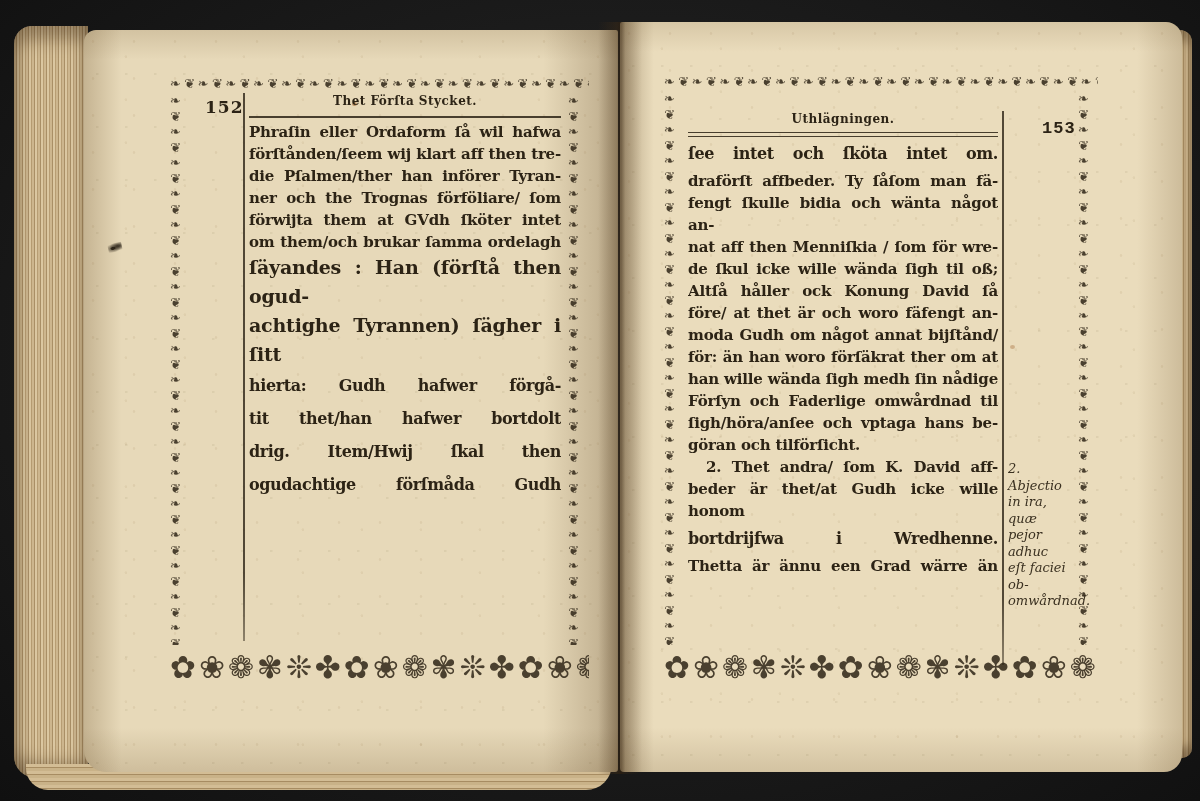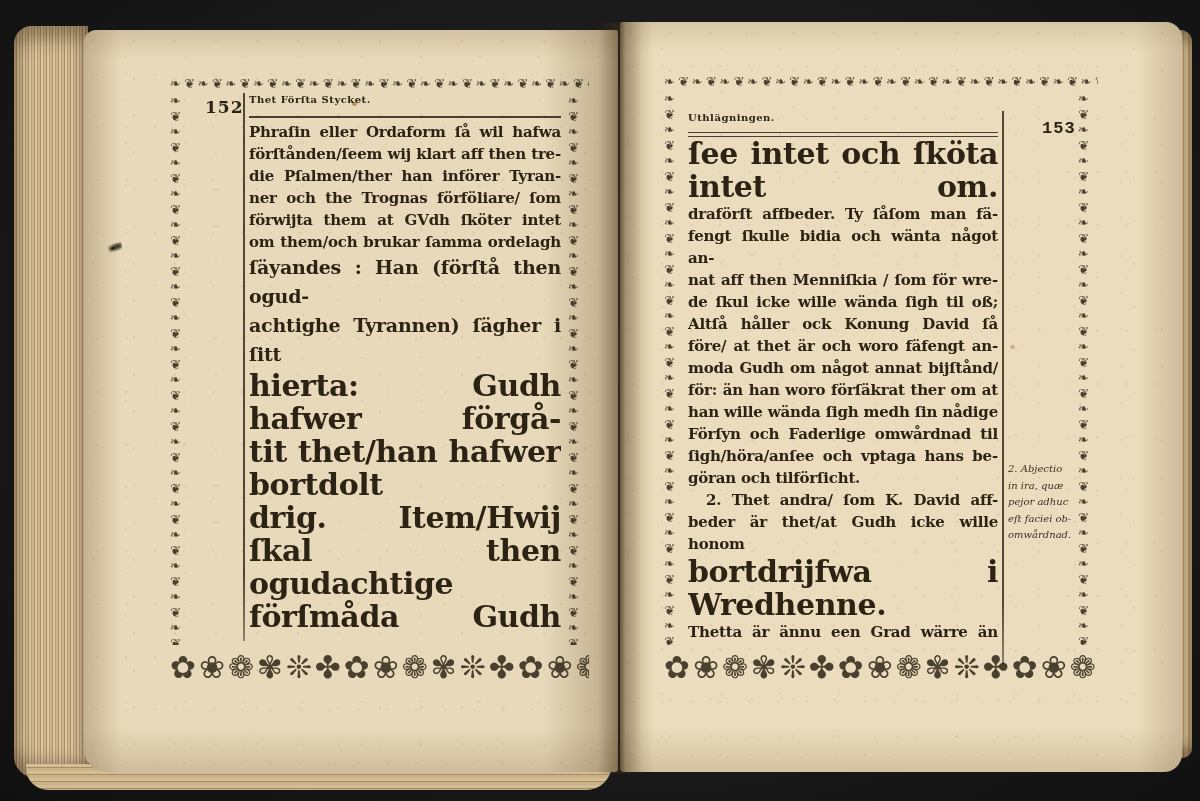--- a/index.html
+++ b/index.html
@@ -72,33 +72,33 @@
   .orn-bottom{left:0;bottom:0;right:0;height:47px;font-size:31px;line-height:44px;letter-spacing:3px;white-space:nowrap;}
   .orn-side{top:17px;bottom:47px;width:19px;font-size:13px;line-height:15.5px;letter-spacing:6px;word-break:break-all;}
   .orn-left{left:0;}
   .orn-right{right:0;width:21px;}
 
   .inner{position:absolute;color:var(--ink);}
   .frame-left .inner{left:19px;top:17px;right:21px;bottom:47px;}
   .frame-right .inner{left:20px;top:17px;right:20px;bottom:47px;margin-top:20px;}
 
   .pagenum{position:absolute;font-size:17px;font-weight:bold;letter-spacing:1px;}
-  .running-header{position:absolute;font-size:10px;font-weight:bold;letter-spacing:.5px;white-space:nowrap;}
+  .running-header{position:absolute;font-size:12px;font-weight:bold;text-align:center;letter-spacing:.5px;white-space:nowrap;}
   .header-rule{position:absolute;height:0;border-top:2px solid var(--ink);opacity:.85;}
   .header-rule.double{height:3px;border-top:1.5px solid var(--ink);border-bottom:1.2px solid var(--ink);}
   .v-rule{position:absolute;width:2px;background:linear-gradient(180deg,var(--ink) 0 88%, rgba(44,35,21,.6));opacity:.8;}
 
   .text-col{position:absolute;overflow:hidden;}
   .line{font-weight:bold;color:var(--ink);letter-spacing:-0.2px;}
   .line.s{font-size:15px;line-height:22px;text-align:justify;text-align-last:justify;}
   .line.m{font-size:19px;line-height:29px;text-align:justify;text-align-last:justify;}
-  .line.L{font-size:30px;line-height:33px;text-align:justify;text-align-last:justify;letter-spacing:-0.4px;}
+  .line.L{font-size:16px;line-height:33px;text-align:justify;text-align-last:justify;letter-spacing:-0.4px;}
   .line.left{text-align-last:left;}
   .line.indent{padding-left:18px;}
-  .margin-note{position:absolute;font-style:italic;font-weight:normal;font-size:10px;line-height:16.5px;color:#3a3020;}
+  .margin-note{position:absolute;font-style:italic;font-weight:normal;font-size:13px;line-height:16.5px;color:#3a3020;}
 </style>
 </head>
 <body>
 
 <div id="canvas">
 
   <div class="fore-edge"></div>
   <div class="under-stack"></div>
   <div class="right-edge-stack"></div>
 

